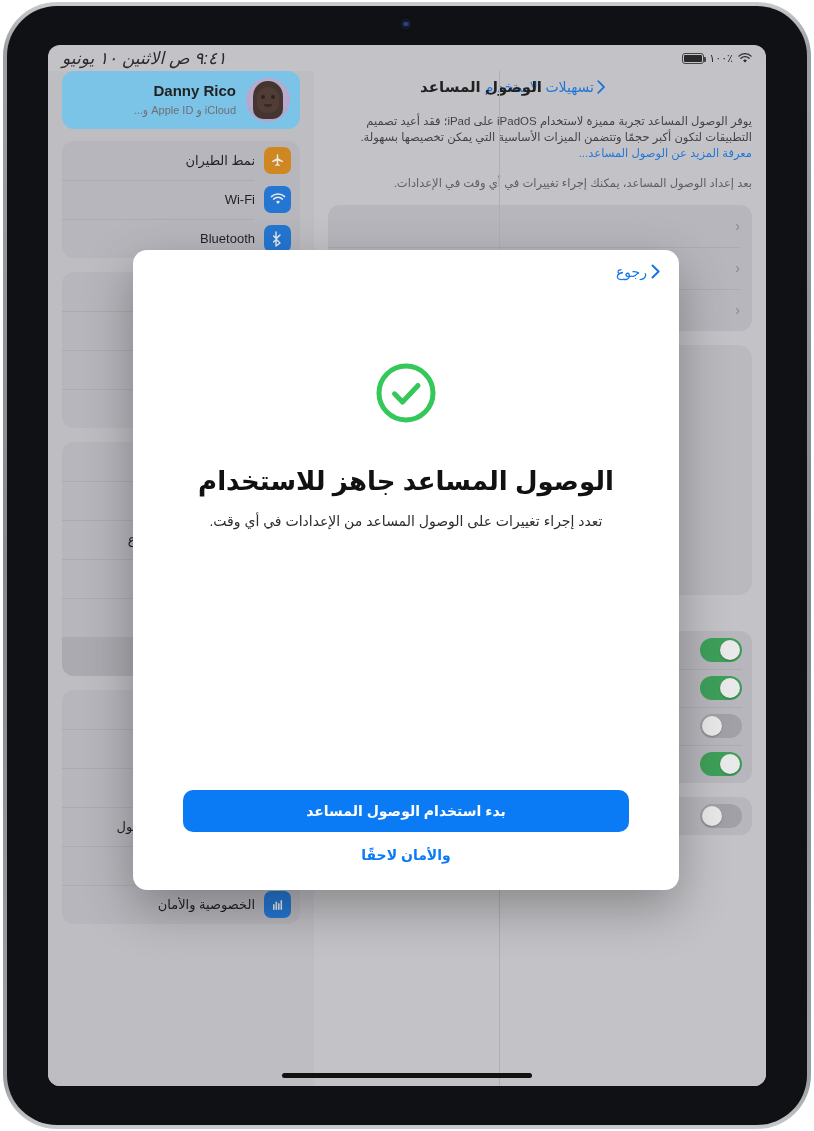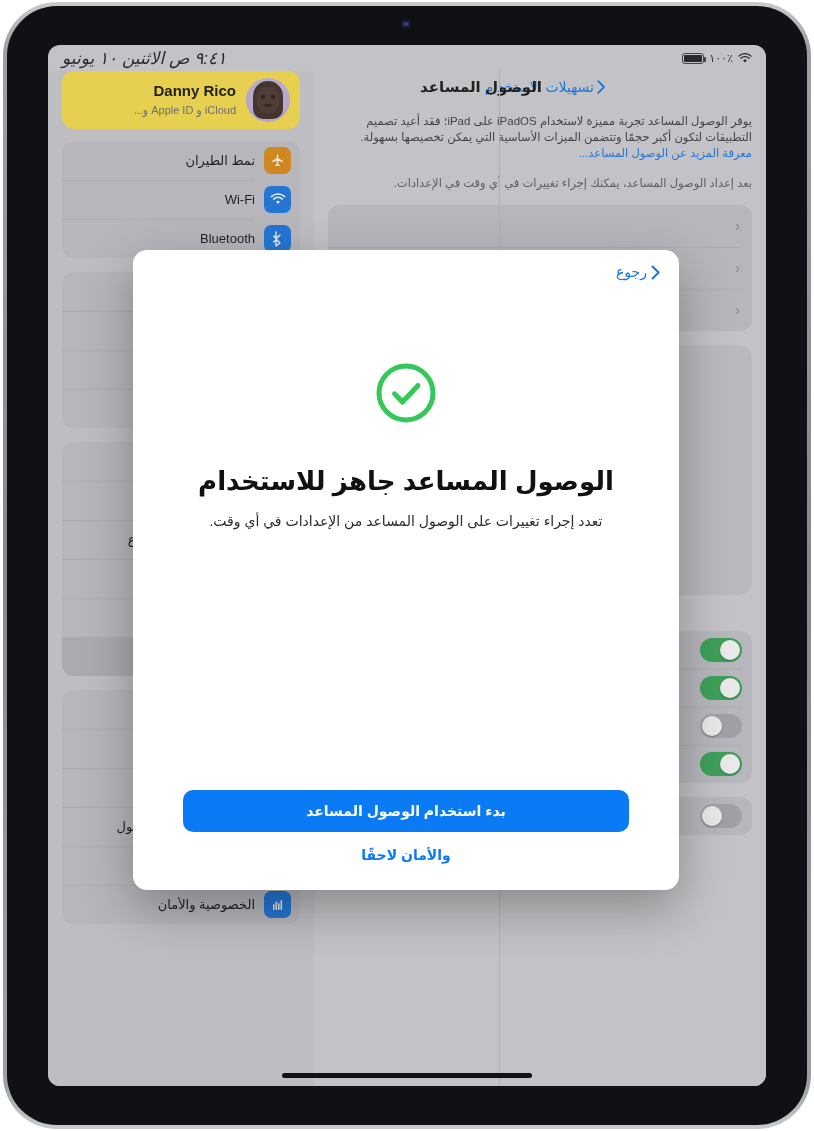--- a/index.html
+++ b/index.html
@@ -71,21 +71,21 @@
     font-size:27px;font-weight:bold;color:#111;margin:22px 16px 10px 16px;text-align:right;
   }
   .searchbox{
     margin:0 14px 12px 14px;height:32px;border-radius:10px;background:#bfbfc5;
     display:flex;align-items:center;justify-content:space-between;padding:0 9px;
     box-sizing:border-box;
   }
   .search-left{display:flex;align-items:center;gap:5px;color:#6b6b70;}
   .search-ph{font-size:13px;color:#6d6d72;}
   .profile{
-    margin:0 14px 12px 14px;height:58px;border-radius:12px;background:#fde047;
+    margin:0 14px 12px 14px;height:58px;border-radius:12px;background:#7dd3fc;
     display:flex;align-items:center;padding:0 10px;box-sizing:border-box;gap:10px;
   }
   .avatar{
     width:44px;height:44px;border-radius:50%;flex:0 0 44px;
     background:radial-gradient(circle at 50% 42%, #cfc0e4 0%, #c3b2dc 60%, #bda9d8 100%);
     position:relative;overflow:hidden;
   }
   .av-hair{position:absolute;left:7px;top:3px;width:30px;height:38px;border-radius:15px 15px 10px 10px;background:#3a2a23;}
   .av-face{position:absolute;left:11px;top:9px;width:22px;height:26px;border-radius:11px 11px 10px 10px;background:#4a3328;}
   .av-eye{position:absolute;top:17px;width:4px;height:4px;border-radius:50%;background:#1d1410;}
@@ -174,21 +174,21 @@
     width:250px;height:5px;border-radius:3px;background:#111;
   }
 
   
   .modal{
     position:absolute;left:85px;top:205px;width:546px;height:640px;
     background:#fff;border-radius:14px;box-shadow:0 18px 50px rgba(0,0,0,.30);
     display:flex;flex-direction:column;
   }
   .modal-back{
-    display:flex;align-items:flex-end;gap:4px;color:#1277e8;font-size:14px;
+    display:flex;align-items:flex-start;gap:4px;color:#1277e8;font-size:14px;
     position:absolute;right:18px;top:14px;cursor:pointer;
   }
   .modal-mid{
     flex:1;display:flex;flex-direction:column;align-items:center;justify-content:flex-start;
     padding-top:112px;
   }
   .checkcircle{width:62px;height:62px;}
   .modal-title{
     font-size:26px;font-weight:bold;color:#111;margin-top:42px;text-align:center;letter-spacing:0;
   }

